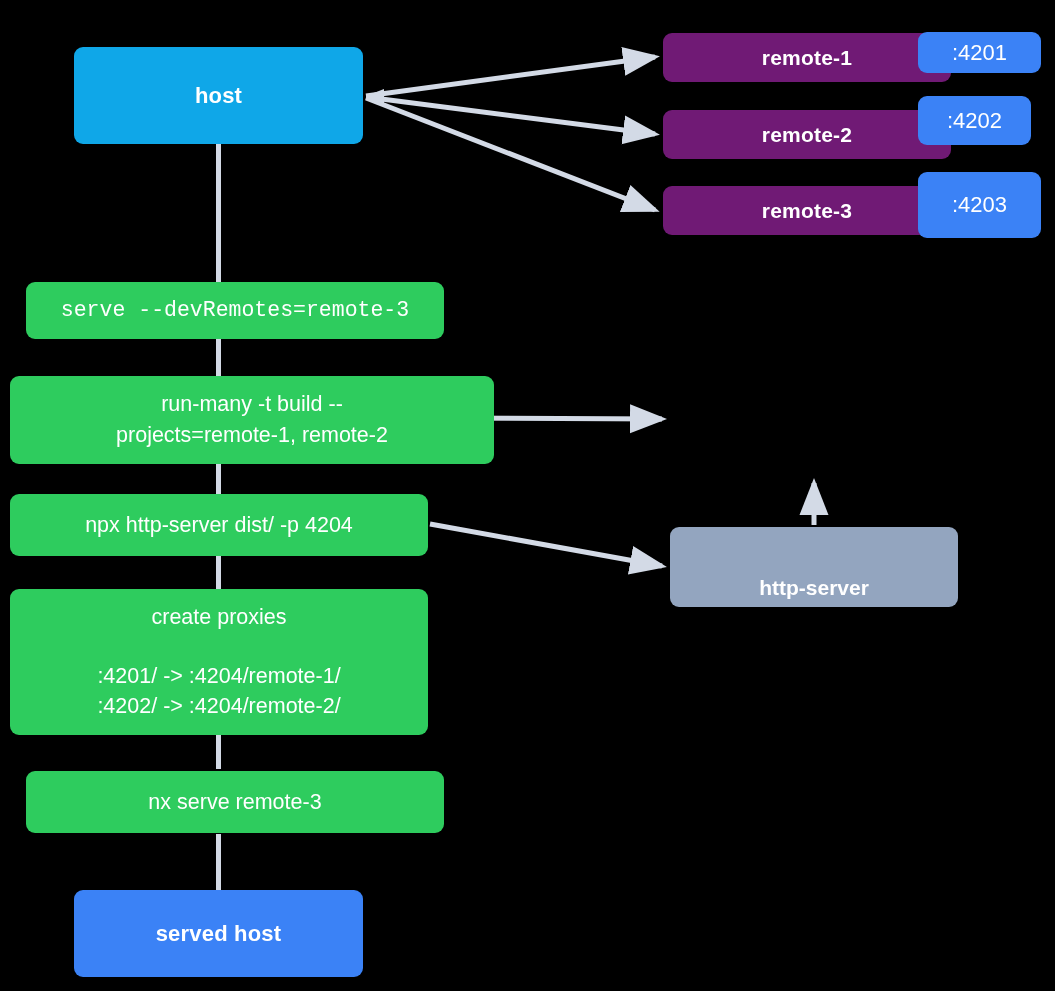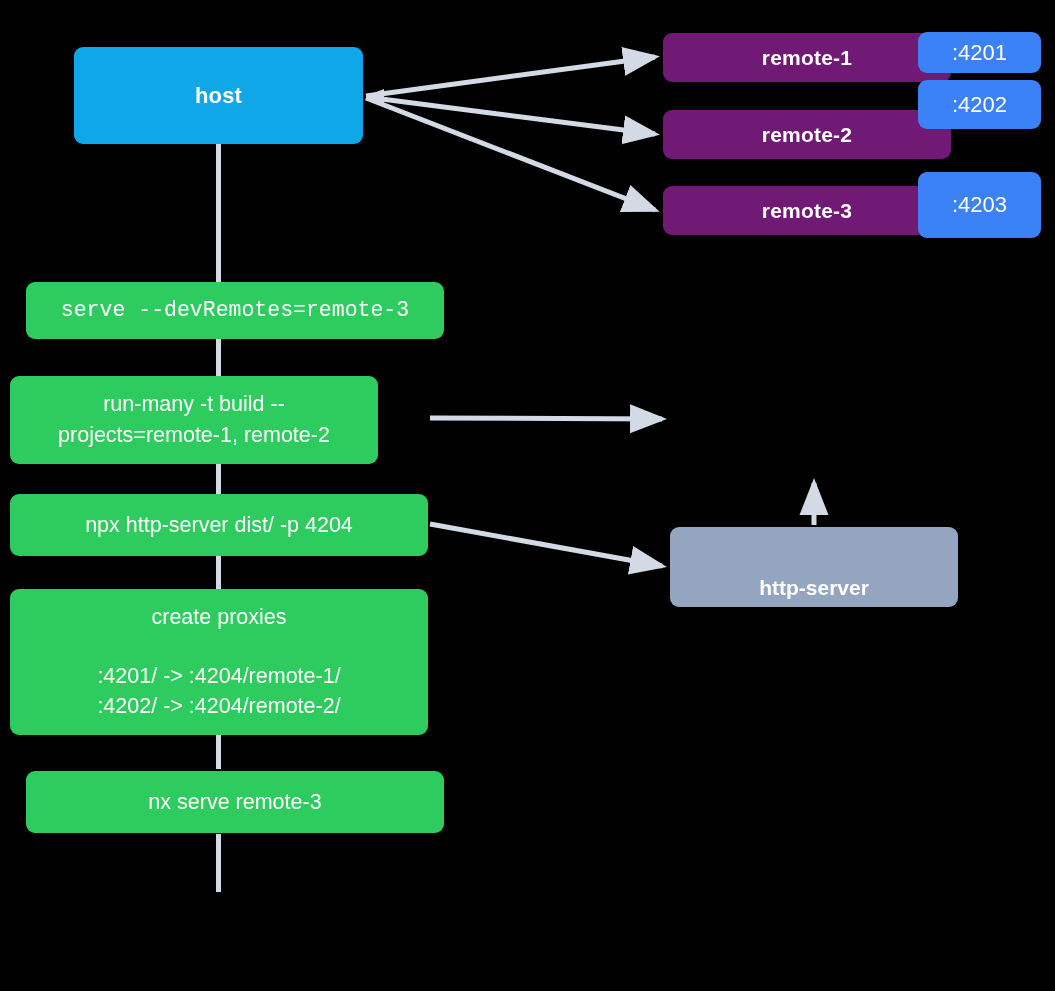--- a/index.html
+++ b/index.html
@@ -176,54 +176,57 @@
   <div class="node remote" style="left:663px; top:33px; width:288px; height:49px;">
     <span>remote-1</span>
   </div>
   <div class="badge" style="left:918px; top:9px; width:123px; height:41px;margin-top:23px;">
     <span>:4201</span>
   </div>
 
   <div class="node remote" style="left:663px; top:110px; width:288px; height:49px;">
     <span>remote-2</span>
   </div>
-  <div class="badge" style="left:918px; top:80px; width:123px; height:49px;">
+  <div class="badge" style="left:918px; top:96px; width:113px; height:49px;">
     <span>:4202</span>
   </div>
 
   <div class="node remote" style="left:663px; top:186px; width:288px; height:49px;">
     <span>remote-3</span>
   </div>
   <div class="badge" style="left:918px; top:172px; width:123px; height:66px;">
     <span>:4203</span>
   </div>
 
   <div class="node cmd" style="left:26px; top:282px; width:418px; height:57px;font-family:Liberation Mono, monospace;">
     <span>serve --devRemotes=remote-3</span>
   </div>
 
-  <div class="node cmd" style="left:10px; top:376px; width:368px; height:88px;">
+  <div class="node cmd" style="left:10px; top:376px; width:484px; height:88px;">
     <span class="cmd-line">run-many -t build --</span>
     <span class="cmd-line">projects=remote-1, remote-2</span>
   </div>
 
   <div class="node cmd" style="left:10px; top:494px; width:418px; height:62px;">
     <span>npx http-server dist/ -p 4204</span>
   </div>
 
   <div class="node cmd" style="left:10px; top:589px; width:418px; height:146px;">
     <span class="cmd-title">create proxies</span>
     <span class="cmd-gap"></span>
     <span class="cmd-line">:4201/ -&gt; :4204/remote-1/</span>
     <span class="cmd-line">:4202/ -&gt; :4204/remote-2/</span>
   </div>
 
   <div class="node cmd" style="left:10px; top:771px; width:418px; height:62px;margin-left:16px;">
     <span>nx serve remote-3</span>
   </div>
 
+  <div class="node served" style="left:74px; top:890px; width:289px; height:87px;">
+    <span>served host</span>
+  </div>
 
 
   <div class="node artifact center-bold" style="left:670px; top:527px; width:288px; height:80px;">
     <span>http-server</span>
   </div>
 
 </div>
 
 </body></html>

